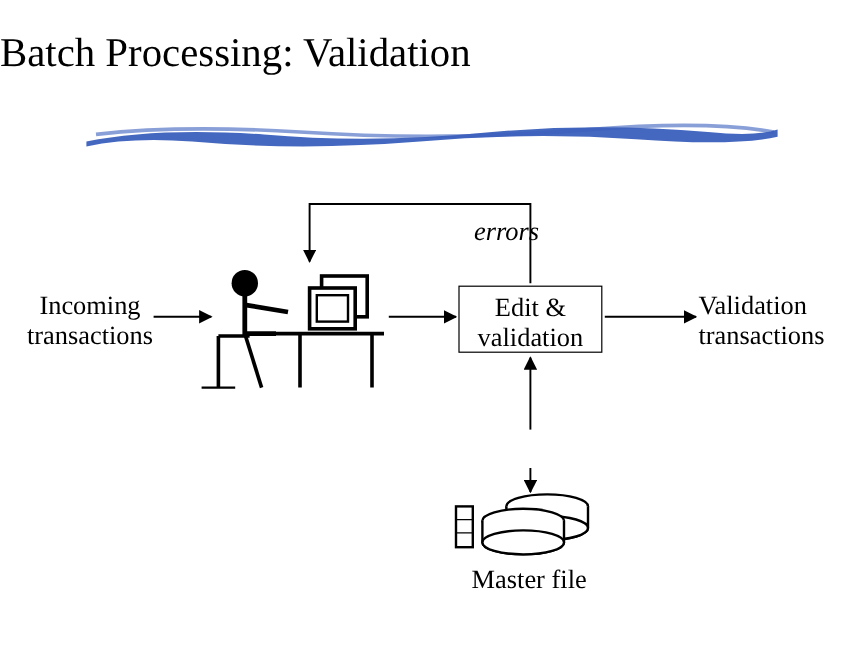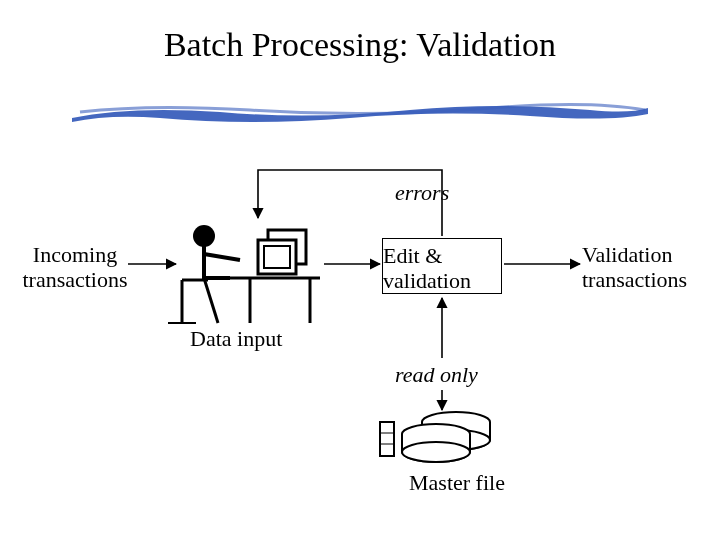--- a/index.html
+++ b/index.html
@@ -14,21 +14,20 @@
   .slide {
     position: relative;
     width: 720px;
     height: 540px;
   }
   .title {
     position: absolute;
     top: 26px;
     left: 0;
     width: 720px;
-    text-align: center;
     font-size: 34px;
     font-weight: 400;
   }
   .brush {
     position: absolute;
     top: 100px;
     left: 70px;
     width: 580px;
     height: 28px;
   }
@@ -36,21 +35,21 @@
     position: absolute;
     font-size: 22px;
     line-height: 1.15;
     text-align: left;
   }
   svg.abs { position: absolute; }
   .box {
     position: absolute;
     border: 1px solid #000;
     background: #fff;
-    text-align: left;
+    text-align: center;
     font-size: 22px;
     line-height: 1.15;
     padding-top: 4px;
     box-sizing: border-box;
   }
 </style>
 </head>
 <body>
 <div class="slide">
 
@@ -66,25 +65,23 @@
 
 <div class="label" style="left:10px; top:242px; width:130px; text-align:center; white-space:pre-line;">Incoming
 transactions</div>
 
 <div class="label" style="left:582px; top:242px; width:130px; text-align:left; white-space:pre-line;">Validation
 transactions</div>
 
 <div class="box" style="left:382px; top:238px; width:120px; height:56px; white-space:pre-line;">Edit &amp;
 validation</div>
 
-<div class="label" style="left:190px; top:326px;">Data input</div>
 
-<div class="label" style="left:395px; top:362px; font-style:italic;">read only</div>
 
-<div class="label" style="left:393px; top:470px;margin-left:16px;">Master file</div>
+<div class="label" style="left:393px; top:470px;">Master file</div>
 
 <svg class="abs" style="left:160px; top:218px; width:170px; height:110px;" viewBox="0 0 170 110">
 
   <line x1="22" y1="105" x2="22" y2="62" stroke="#000" stroke-width="3"></line>
   <line x1="22" y1="62" x2="48" y2="62" stroke="#000" stroke-width="3"></line>
   <line x1="8" y1="105" x2="36" y2="105" stroke="#000" stroke-width="2"></line>
 
   <circle cx="44" cy="18" r="11" fill="#000"></circle>
   <path d="M44 28 L44 60 L70 60" stroke="#000" stroke-width="4" fill="none"></path>
   <path d="M44 36 L80 42" stroke="#000" stroke-width="4" fill="none"></path>

